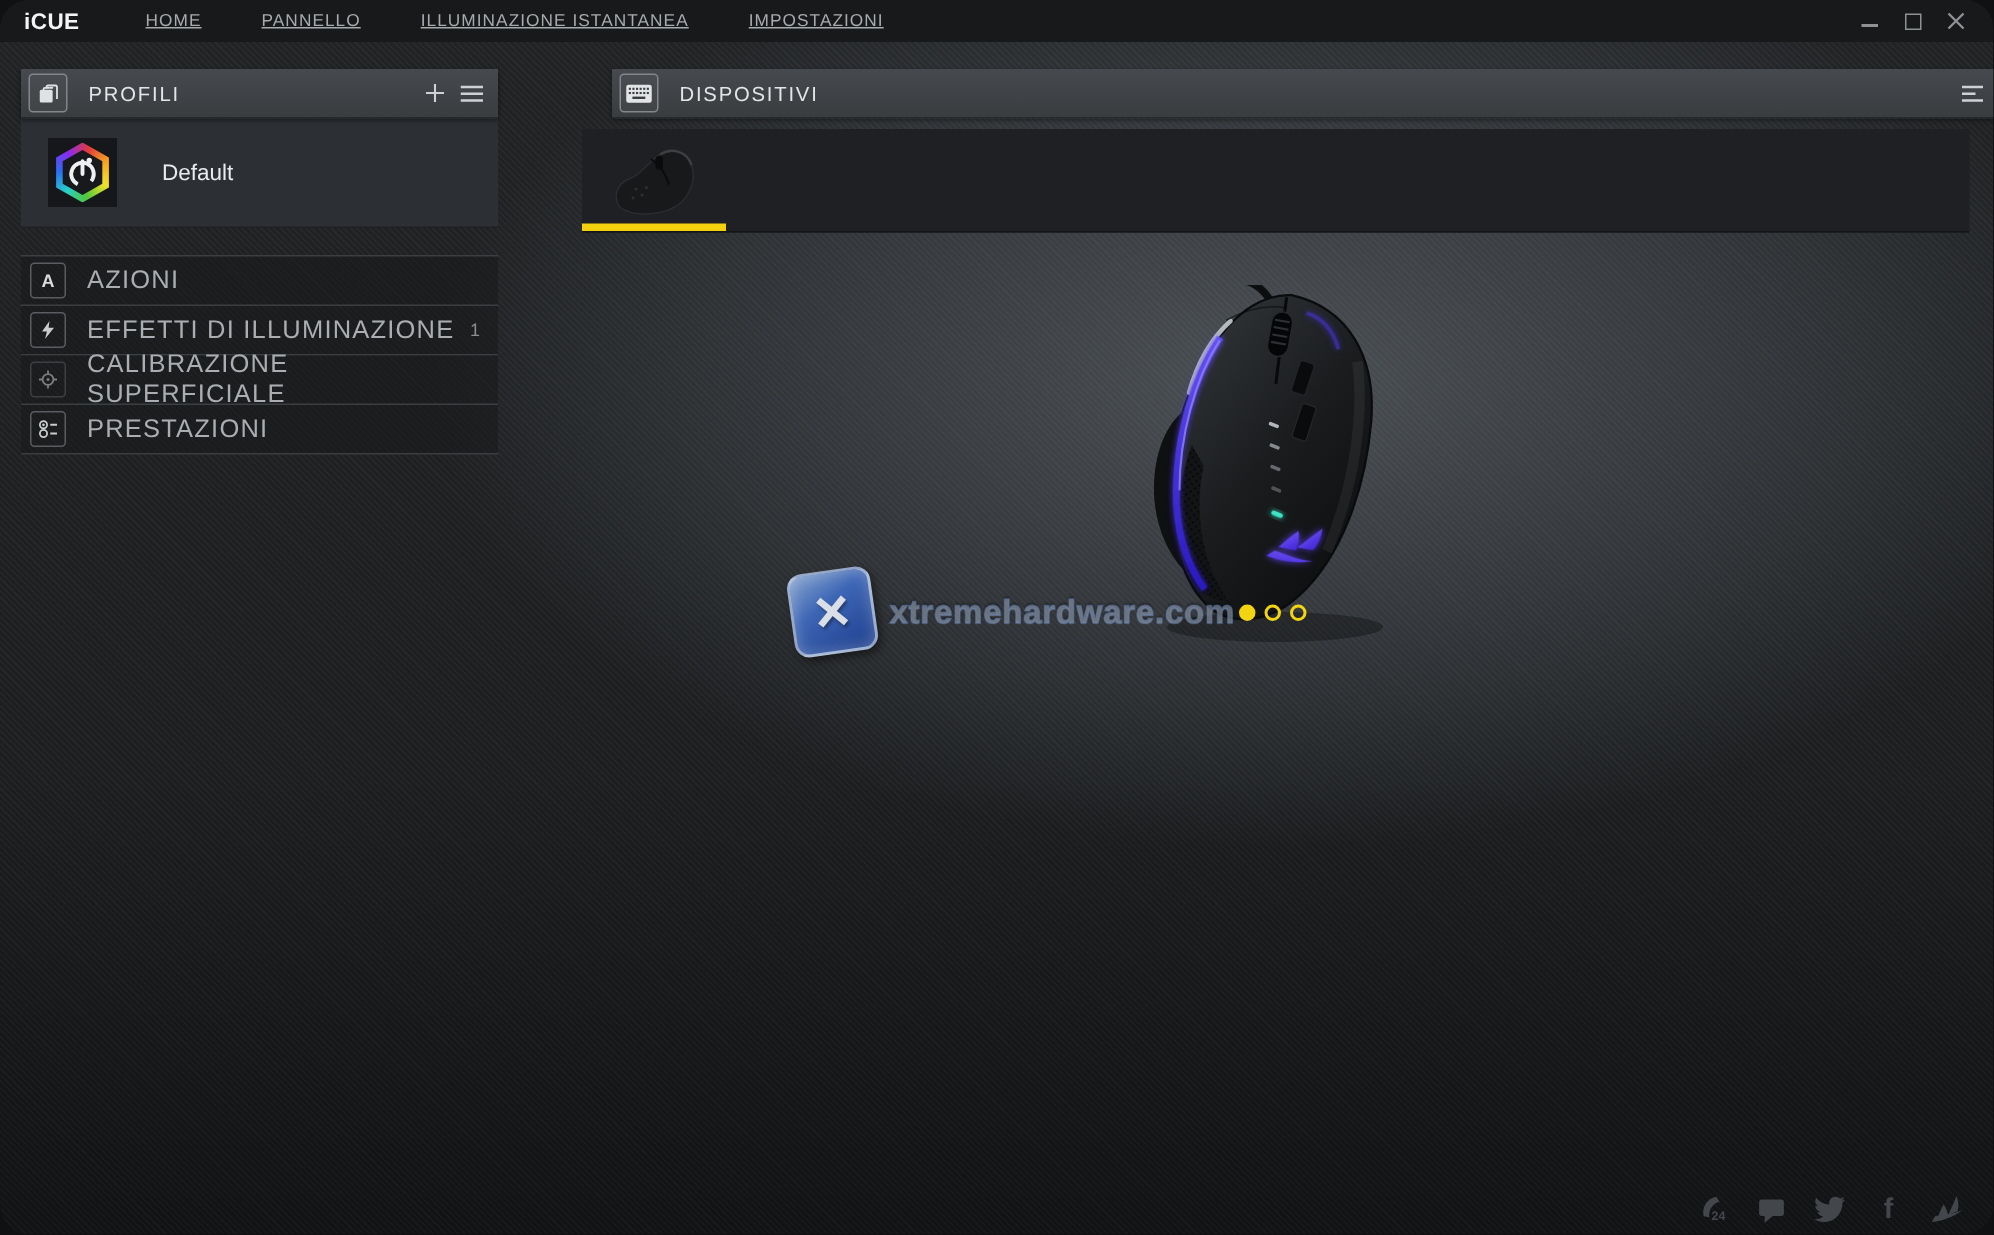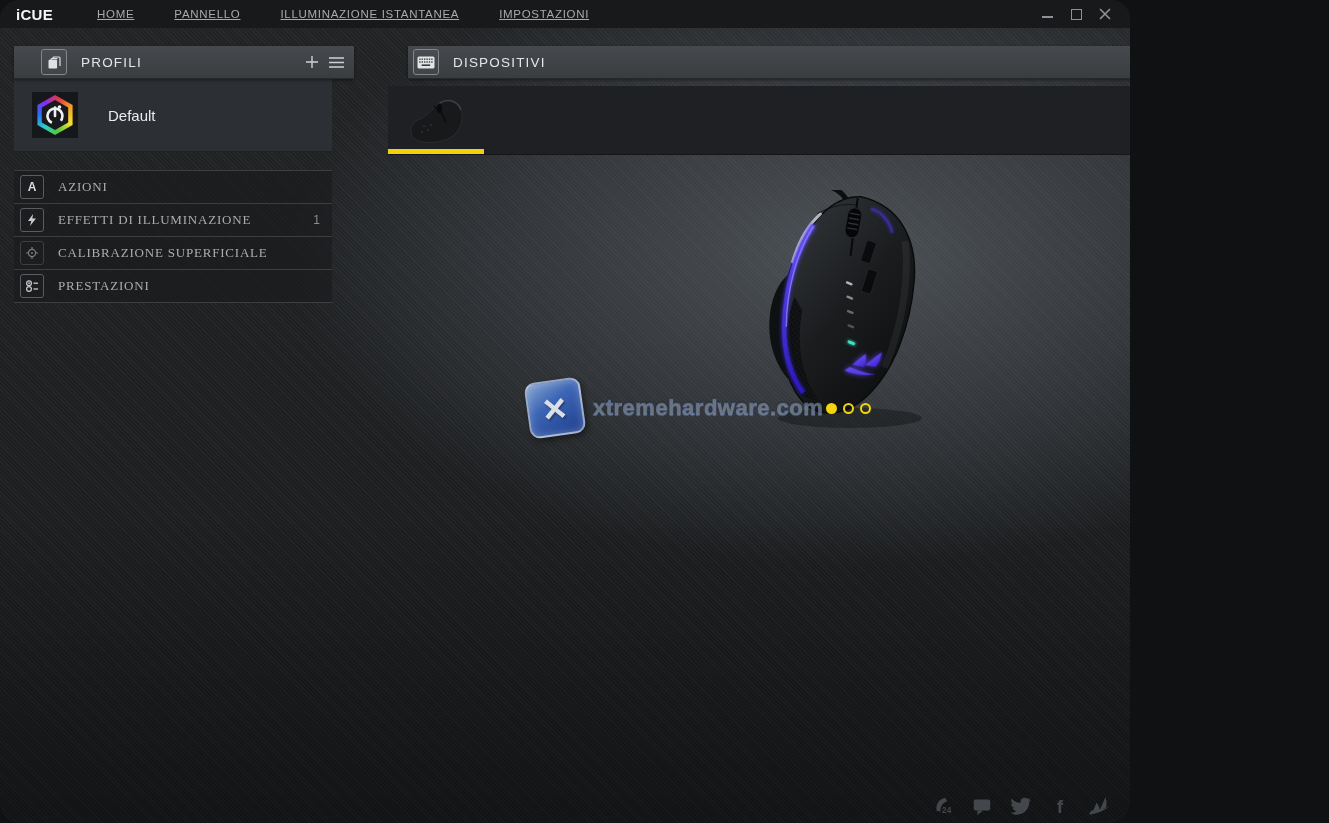--- a/index.html
+++ b/index.html
@@ -1,16 +1,16 @@
 <!DOCTYPE html>
 <html><head>
 <meta charset="utf-8">
 <style>
   html,body{margin:0;padding:0;background:#101113;}
-  .app{position:relative;width:1130px;height:823px;overflow:hidden;
+  .app{position:relative;width:1329px;height:823px;overflow:hidden;
     font-family:"Liberation Sans",sans-serif;
     background-image:
       radial-gradient(ellipse 780px 430px at 850px 255px, rgba(162,172,184,0.34), rgba(162,172,184,0.12) 50%, rgba(162,172,184,0) 72%),
       linear-gradient(rgba(0,0,0,0) 62%, rgba(0,0,0,0.30)),
       repeating-linear-gradient(45deg, rgba(255,255,255,0.035) 0px, rgba(255,255,255,0.035) 1px, rgba(0,0,0,0) 1px, rgba(0,0,0,0) 3px),
       linear-gradient(#212325,#191b1d);
     border-radius: 20px;
   }
   
   .topbar{position:absolute;top:0;left:0;right:0;height:28px;background:#17191b;display:flex;align-items:center;z-index:30;}
@@ -40,21 +40,21 @@
   .profile-name{margin-left:30px;font-size:15px;color:#e9ebed;}
   
   .menu{position:absolute;left:14px;top:170px;width:318px;z-index:4;}
   .menu-item{height:32px;display:flex;align-items:center;background:rgba(24,26,28,.58);
     border-bottom:1px solid #3c3f42;cursor:pointer;}
   .menu-item:first-child{border-top:1px solid #3c3f42;}
   .mi-iconbox{width:22px;height:22px;border:1px solid #595c60;border-radius:3px;margin-left:6px;flex:none;
     display:flex;align-items:center;justify-content:center;color:#c6c9cc;}
   .mi-iconbox.dim{opacity:.55;}
   .mi-a{font-size:12px;font-weight:bold;color:#d9dcde;}
-  .mi-label{margin-left:14px;font-size:13px;color:#aaadb1;letter-spacing:.8px;font-family:Liberation Serif, serif;}
+  .mi-label{margin-left:14px;font-size:17px;color:#aaadb1;letter-spacing:.8px;}
   .mi-badge{margin-left:auto;margin-right:12px;font-size:12px;color:#8b8e91;}
   
   .tabstrip{position:absolute;left:388px;top:86px;width:925px;height:68px;background:#1e2023;
     border-bottom:1px solid #131517;z-index:4;}
   .device-tab{position:absolute;left:0;top:0;width:96px;height:68px;display:flex;align-items:center;justify-content:center;cursor:pointer;}
   .tab-underline{position:absolute;left:0;bottom:0;width:96px;height:5px;background:#f2d00e;}
   
   .mouse-stage{position:absolute;left:742px;top:190px;z-index:3;}
   .dots{position:absolute;left:826px;top:403px;display:flex;gap:6px;align-items:center;z-index:6;}
   .dot{cursor:pointer;border-radius:50%;}
@@ -97,21 +97,21 @@
           <div class="wc-max"></div>
         </div>
       <div class="wc">
         <svg width="12" height="12" viewBox="0 0 12 12">
           <path d="M1,1 L11,11 M11,1 L1,11" stroke="#8f9294" stroke-width="1.6"></path>
         </svg>
       </div>
     </div>
   </div>
 
-  <div class="panel-header" style="left:14px;top:46px;width:318px;padding-left:22px;">
+  <div class="panel-header" style="left:14px;top:46px;width:318px;">
     <div class="ph-iconbox">
       <svg width="15" height="15" viewBox="0 0 15 15">
         <path d="M6,4 V3 a1,1 0 0 1 1,-1 h5 a1,1 0 0 1 1,1 v8" fill="none" stroke="#dfe2e4" stroke-width="1.2"></path>
         <path d="M4,6 V4.6 a1,1 0 0 1 1,-1 h5.4" fill="none" stroke="#dfe2e4" stroke-width="1.2"></path>
         <rect x="1.5" y="4.8" width="8.6" height="8.6" rx="1" fill="#dfe2e4"></rect>
       </svg>
     </div>
     <div class="ph-title">PROFILI</div>
     <div class="ph-actions">
       <svg class="ph-act" width="14" height="14" viewBox="0 0 14 14" style="cursor:pointer;">

